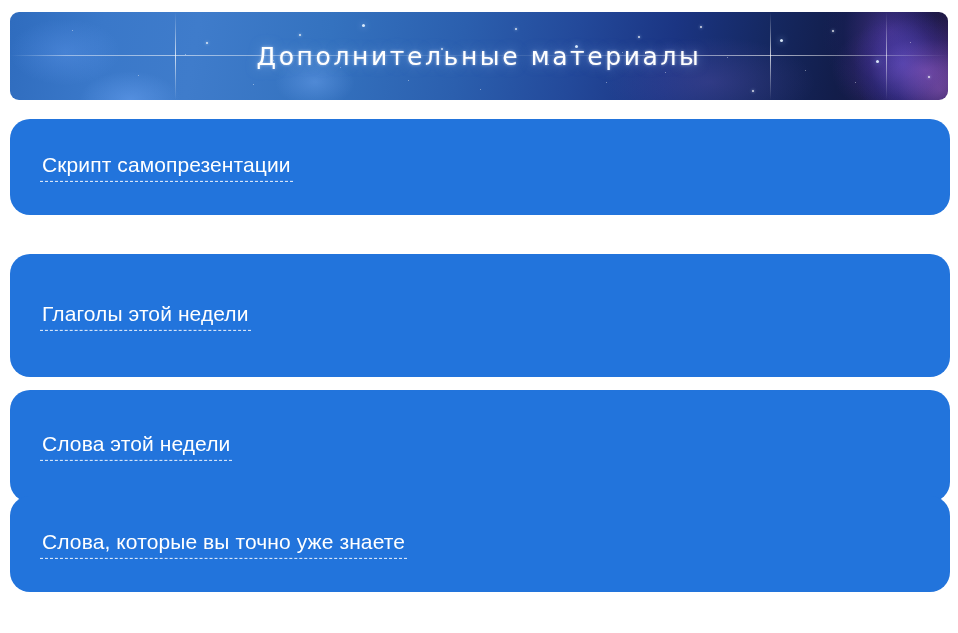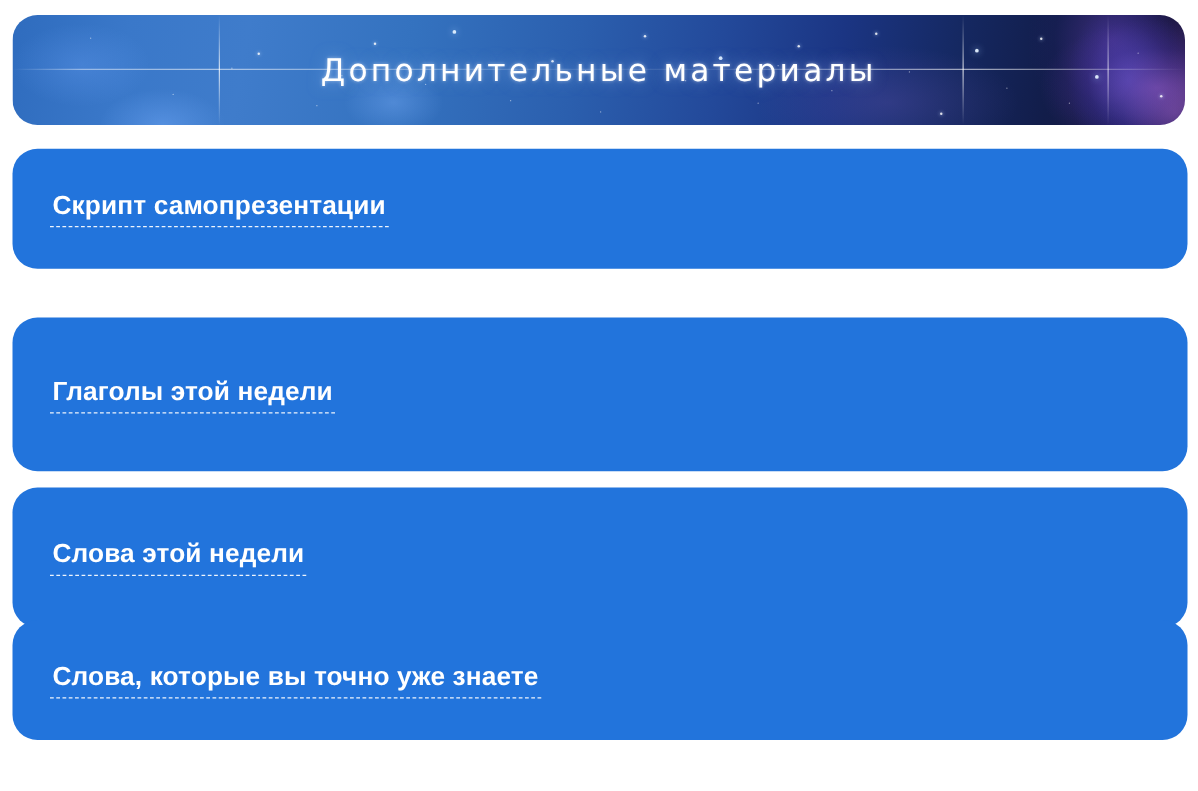--- a/index.html
+++ b/index.html
@@ -23,21 +23,21 @@
     background: #ffffff;
   }
 
   
   .banner {
     position: absolute;
     left: 10px;
     top: 12px;
     width: 938px;
     height: 88px;
-    border-radius: 20px;
+    border-radius: 9px;
     overflow: hidden;
     background:
       
       radial-gradient(ellipse 120px 70px at 915px 58px, rgba(150,90,200,0.55) 0%, rgba(90,55,160,0.30) 45%, rgba(20,25,70,0) 78%),
       radial-gradient(ellipse 85px 95px at 880px 20px, rgba(110,70,190,0.45) 0%, rgba(40,35,110,0.18) 55%, rgba(20,25,70,0) 80%),
       radial-gradient(ellipse 70px 60px at 930px 78px, rgba(190,120,220,0.40) 0%, rgba(60,40,130,0.15) 60%, rgba(20,25,70,0) 85%),
       
       radial-gradient(ellipse 60px 80px at 893px 52px, rgba(60,100,255,0.55) 0%, rgba(30,50,180,0.20) 55%, rgba(15,20,60,0) 82%),
       
       radial-gradient(ellipse 140px 60px at 700px 70px, rgba(120,95,190,0.25) 0%, rgba(30,35,90,0) 75%),
@@ -136,21 +136,21 @@
   .card.c4 { top: 496px; height: 96px; }
 
   .card-link {
     position: absolute;
     left: 30px;
     top: 50%;
     transform: translateY(-50%);
     color: #ffffff;
     font-family: "Liberation Sans", sans-serif;
     font-size: 21px;
-    font-weight: bold;
+    font-weight: normal;
     letter-spacing: 0.1px;
     text-decoration: none;
     border-bottom: 1px dashed rgba(255,255,255,0.92);
     padding: 0 2px 3px 2px;
     line-height: 1.25;
     white-space: nowrap;
     cursor: pointer;
   }
 </style>
 </head>

